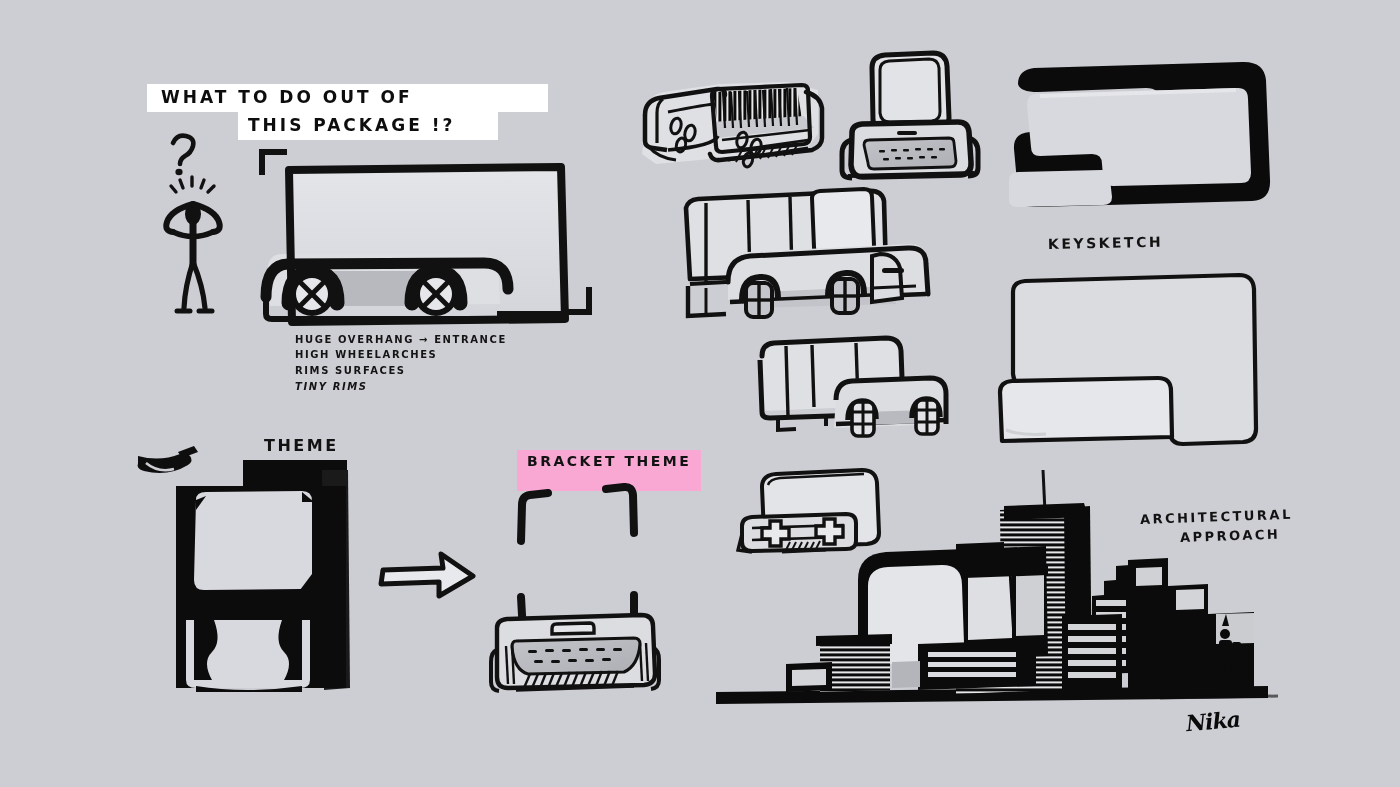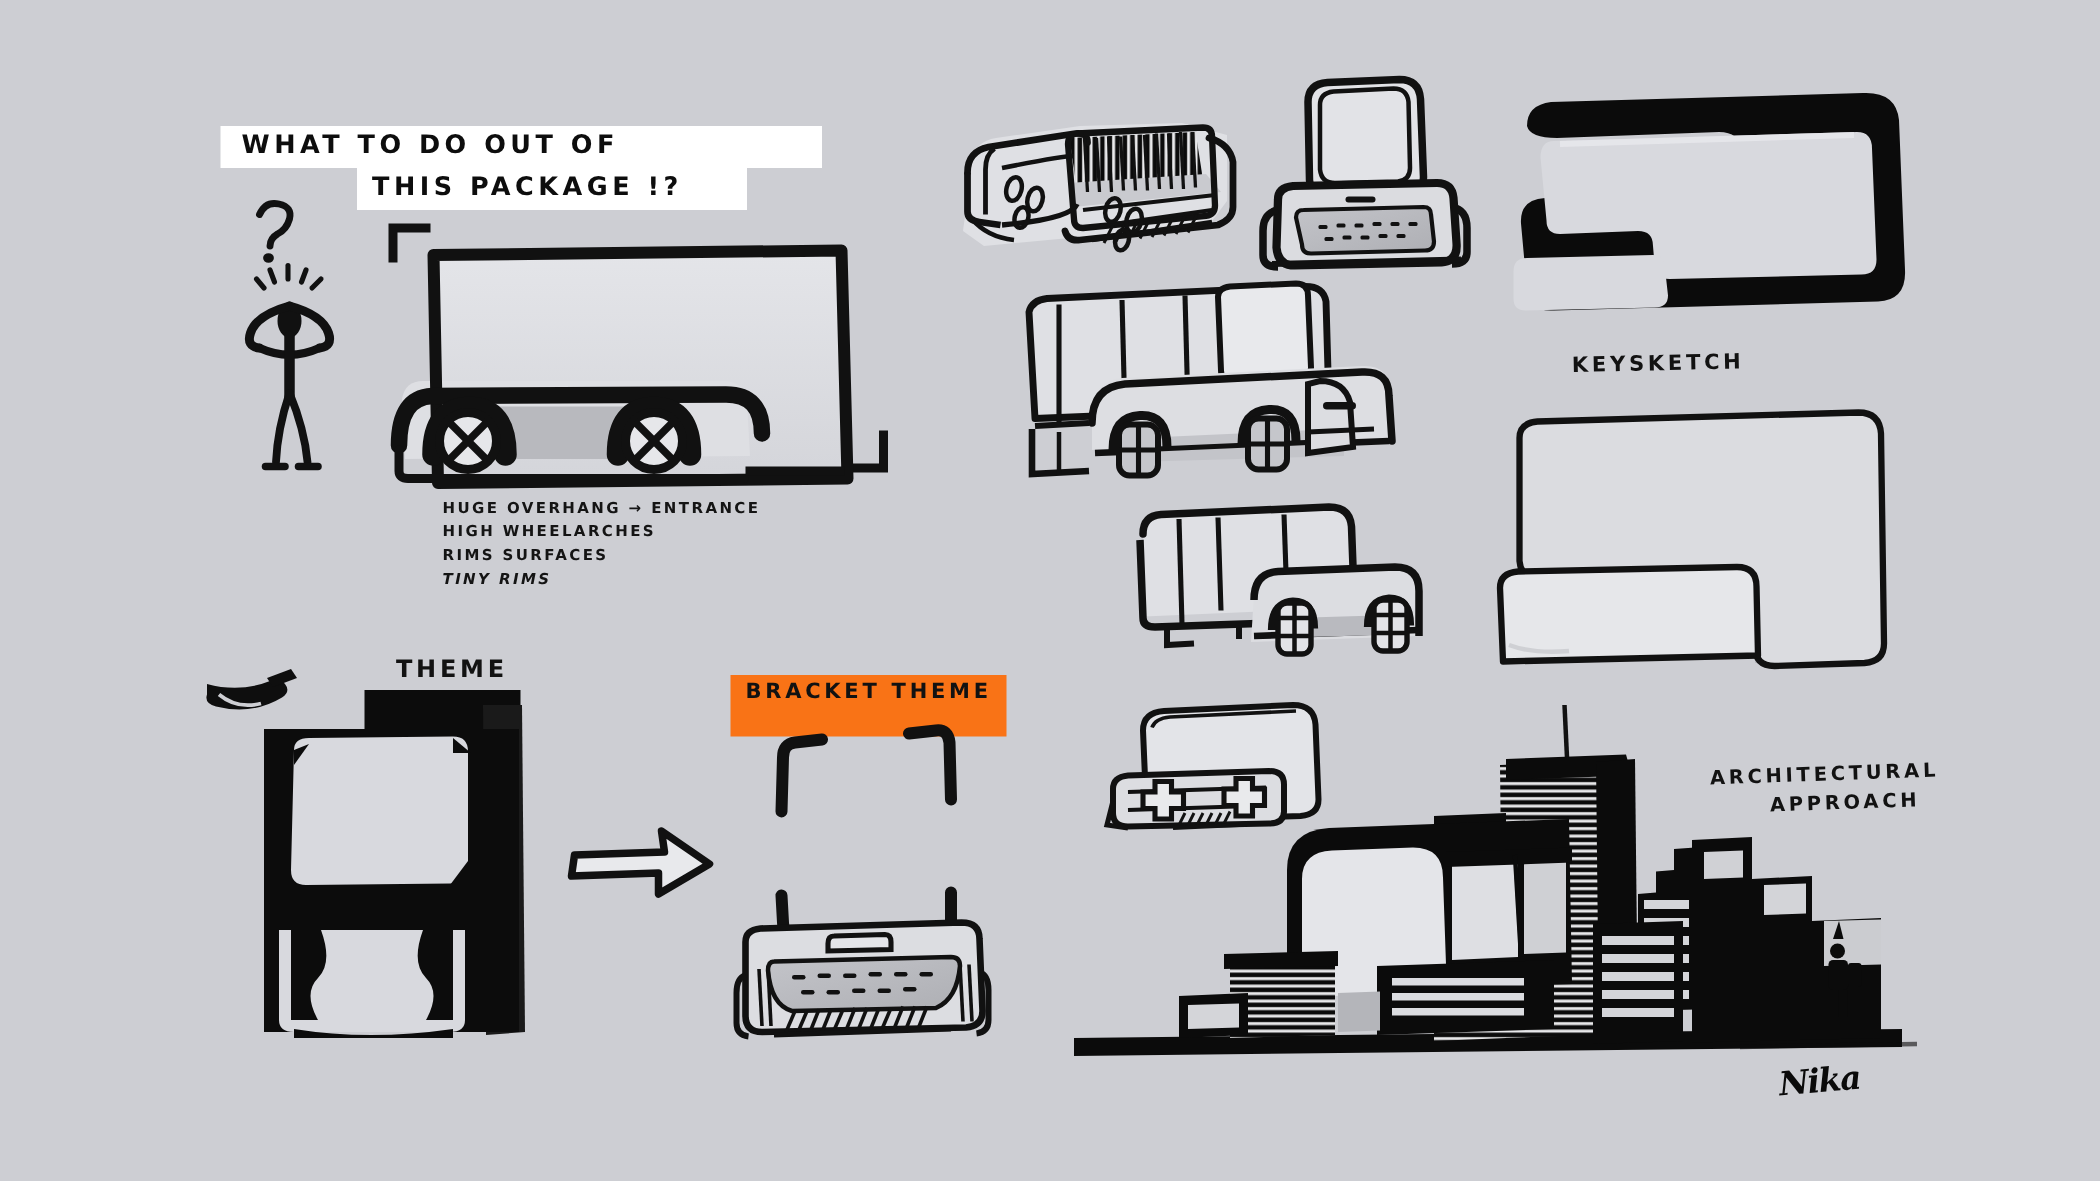--- a/index.html
+++ b/index.html
@@ -25,21 +25,21 @@
   .lbl{
     position:absolute;
     color:#121212;
     font-family:"DejaVu Sans", sans-serif;
     font-weight:700;
     letter-spacing:2.5px;
     white-space:nowrap;
     line-height:1.25;
     transform-origin:left center;
   }
-  .lbl.onwhite{background:#f97316;padding:3px 10px 20px 10px;}
+  .lbl.onwhite{background:#f9a8d4;padding:3px 10px 20px 10px;margin-left:30px;}
   .note{
     position:absolute;
     color:#141414;
     font-family:"DejaVu Sans", sans-serif;
     font-weight:700;
     font-size:10px;
     letter-spacing:1.6px;
     white-space:nowrap;
     line-height:15.5px;
     margin-left:19px;

